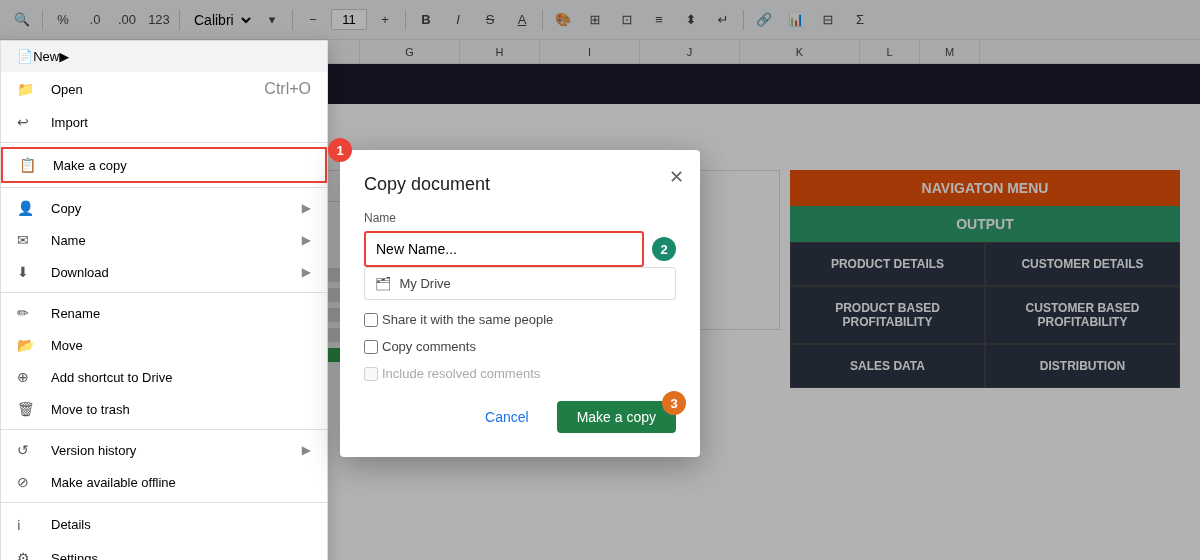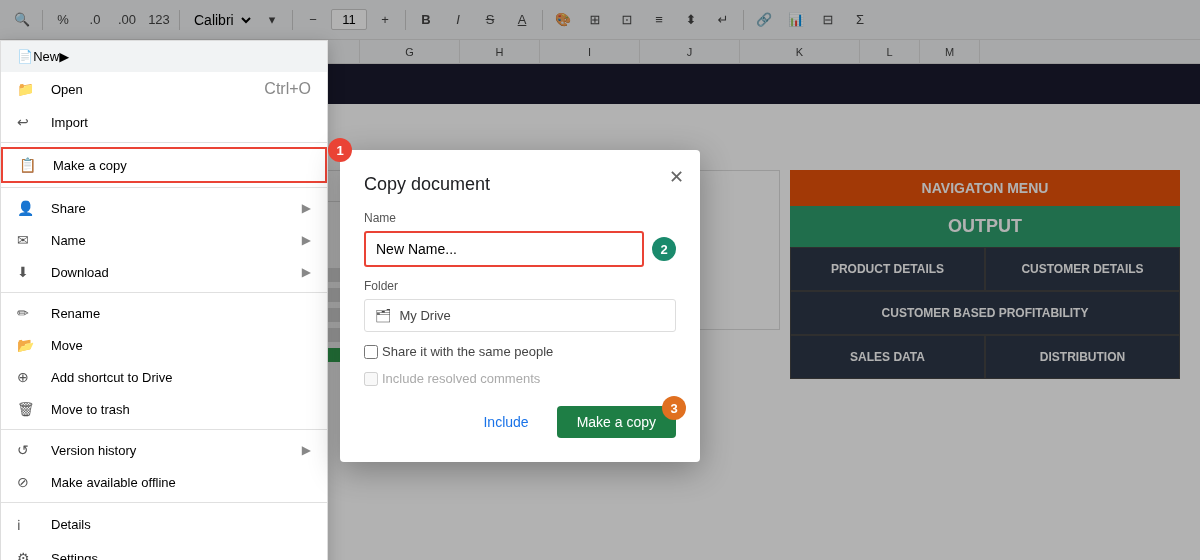--- a/index.html
+++ b/index.html
@@ -97,21 +97,21 @@
       font-weight: bold;
       font-size: 14px;
     }
 
     .nav-output {
       background: #2e9e6e;
       color: white;
       text-align: center;
       padding: 10px;
       font-weight: bold;
-      font-size: 18px;
+      font-size: 14px;
       cursor: pointer;
     }
 
     .nav-row {
       display: flex;
       gap: 0;
     }
 
     .nav-btn {
       flex: 1;
@@ -547,20 +547,21 @@
     </div>
 
     <div class="nav-panel">
       <div class="nav-menu-header">NAVIGATON MENU</div>
       <div class="nav-output">OUTPUT</div>
       <div class="nav-row">
         <div class="nav-btn">PRODUCT DETAILS</div>
         <div class="nav-btn">CUSTOMER DETAILS</div>
       </div>
       <div class="nav-row">
+        <div class="nav-btn-bottom">PRODUCT BASED PROFITABILITY</div>
         <div class="nav-btn-bottom">CUSTOMER BASED PROFITABILITY</div>
       </div>
       <div class="nav-row">
         <div class="nav-btn">SALES DATA</div>
         <div class="nav-btn">DISTRIBUTION</div>
       </div>
     </div>
   </div>
 </div>
 
@@ -581,21 +582,21 @@
     <span class="menu-label">Import</span>
   </div>
   <div class="menu-divider"></div>
   <div class="menu-item highlighted">
     <span class="menu-icon">📋</span>
     <span class="menu-label">Make a copy</span>
   </div>
   <div class="menu-divider"></div>
   <div class="menu-item">
     <span class="menu-icon">👤</span>
-    <span class="menu-label">Share</span>
+    <span class="menu-label">Copy</span>
     <span class="menu-arrow">▶</span>
   </div>
   <div class="menu-item">
     <span class="menu-icon">✉</span>
     <span class="menu-label">Name</span>
     <span class="menu-arrow">▶</span>
   </div>
   <div class="menu-item">
     <span class="menu-icon">⬇</span>
     <span class="menu-label">Download</span>
@@ -650,37 +651,40 @@
 
   <div class="dialog-title">Copy document</div>
   <div class="dialog-close">✕</div>
 
   <div class="dialog-field-label">Name</div>
   <div style="display:flex; align-items:center; gap:8px;">
     <input class="dialog-input" value="New Name..." style="">
     <div class="circle-badge badge-teal">2</div>
   </div>
 
-  <div class="dialog-field-label">Folder</div>
   <div class="dialog-folder">
     <span>🗂</span>
     <span>My Drive</span>
   </div>
 
   <div class="dialog-checkbox-row">
     <input type="checkbox" style="">
     <span>Share it with the same people</span>
   </div>
+  <div class="dialog-checkbox-row">
+    <input type="checkbox" style="">
+    <span>Copy comments</span>
+  </div>
   <div class="dialog-checkbox-row disabled">
     <input type="checkbox" disabled="" style="">
     <span>Include resolved comments</span>
   </div>
 
   <div class="dialog-buttons">
-    <button class="btn-cancel">Include</button>
+    <button class="btn-cancel">Cancel</button>
     <div style="position:relative; display:inline-block;">
       <button class="btn-make-copy">Make a copy</button>
       <div style="position:absolute; top:-10px; right:-10px;">
         <div class="circle-badge badge-orange">3</div>
       </div>
     </div>
   </div>
 </div>
 
 </body></html>

